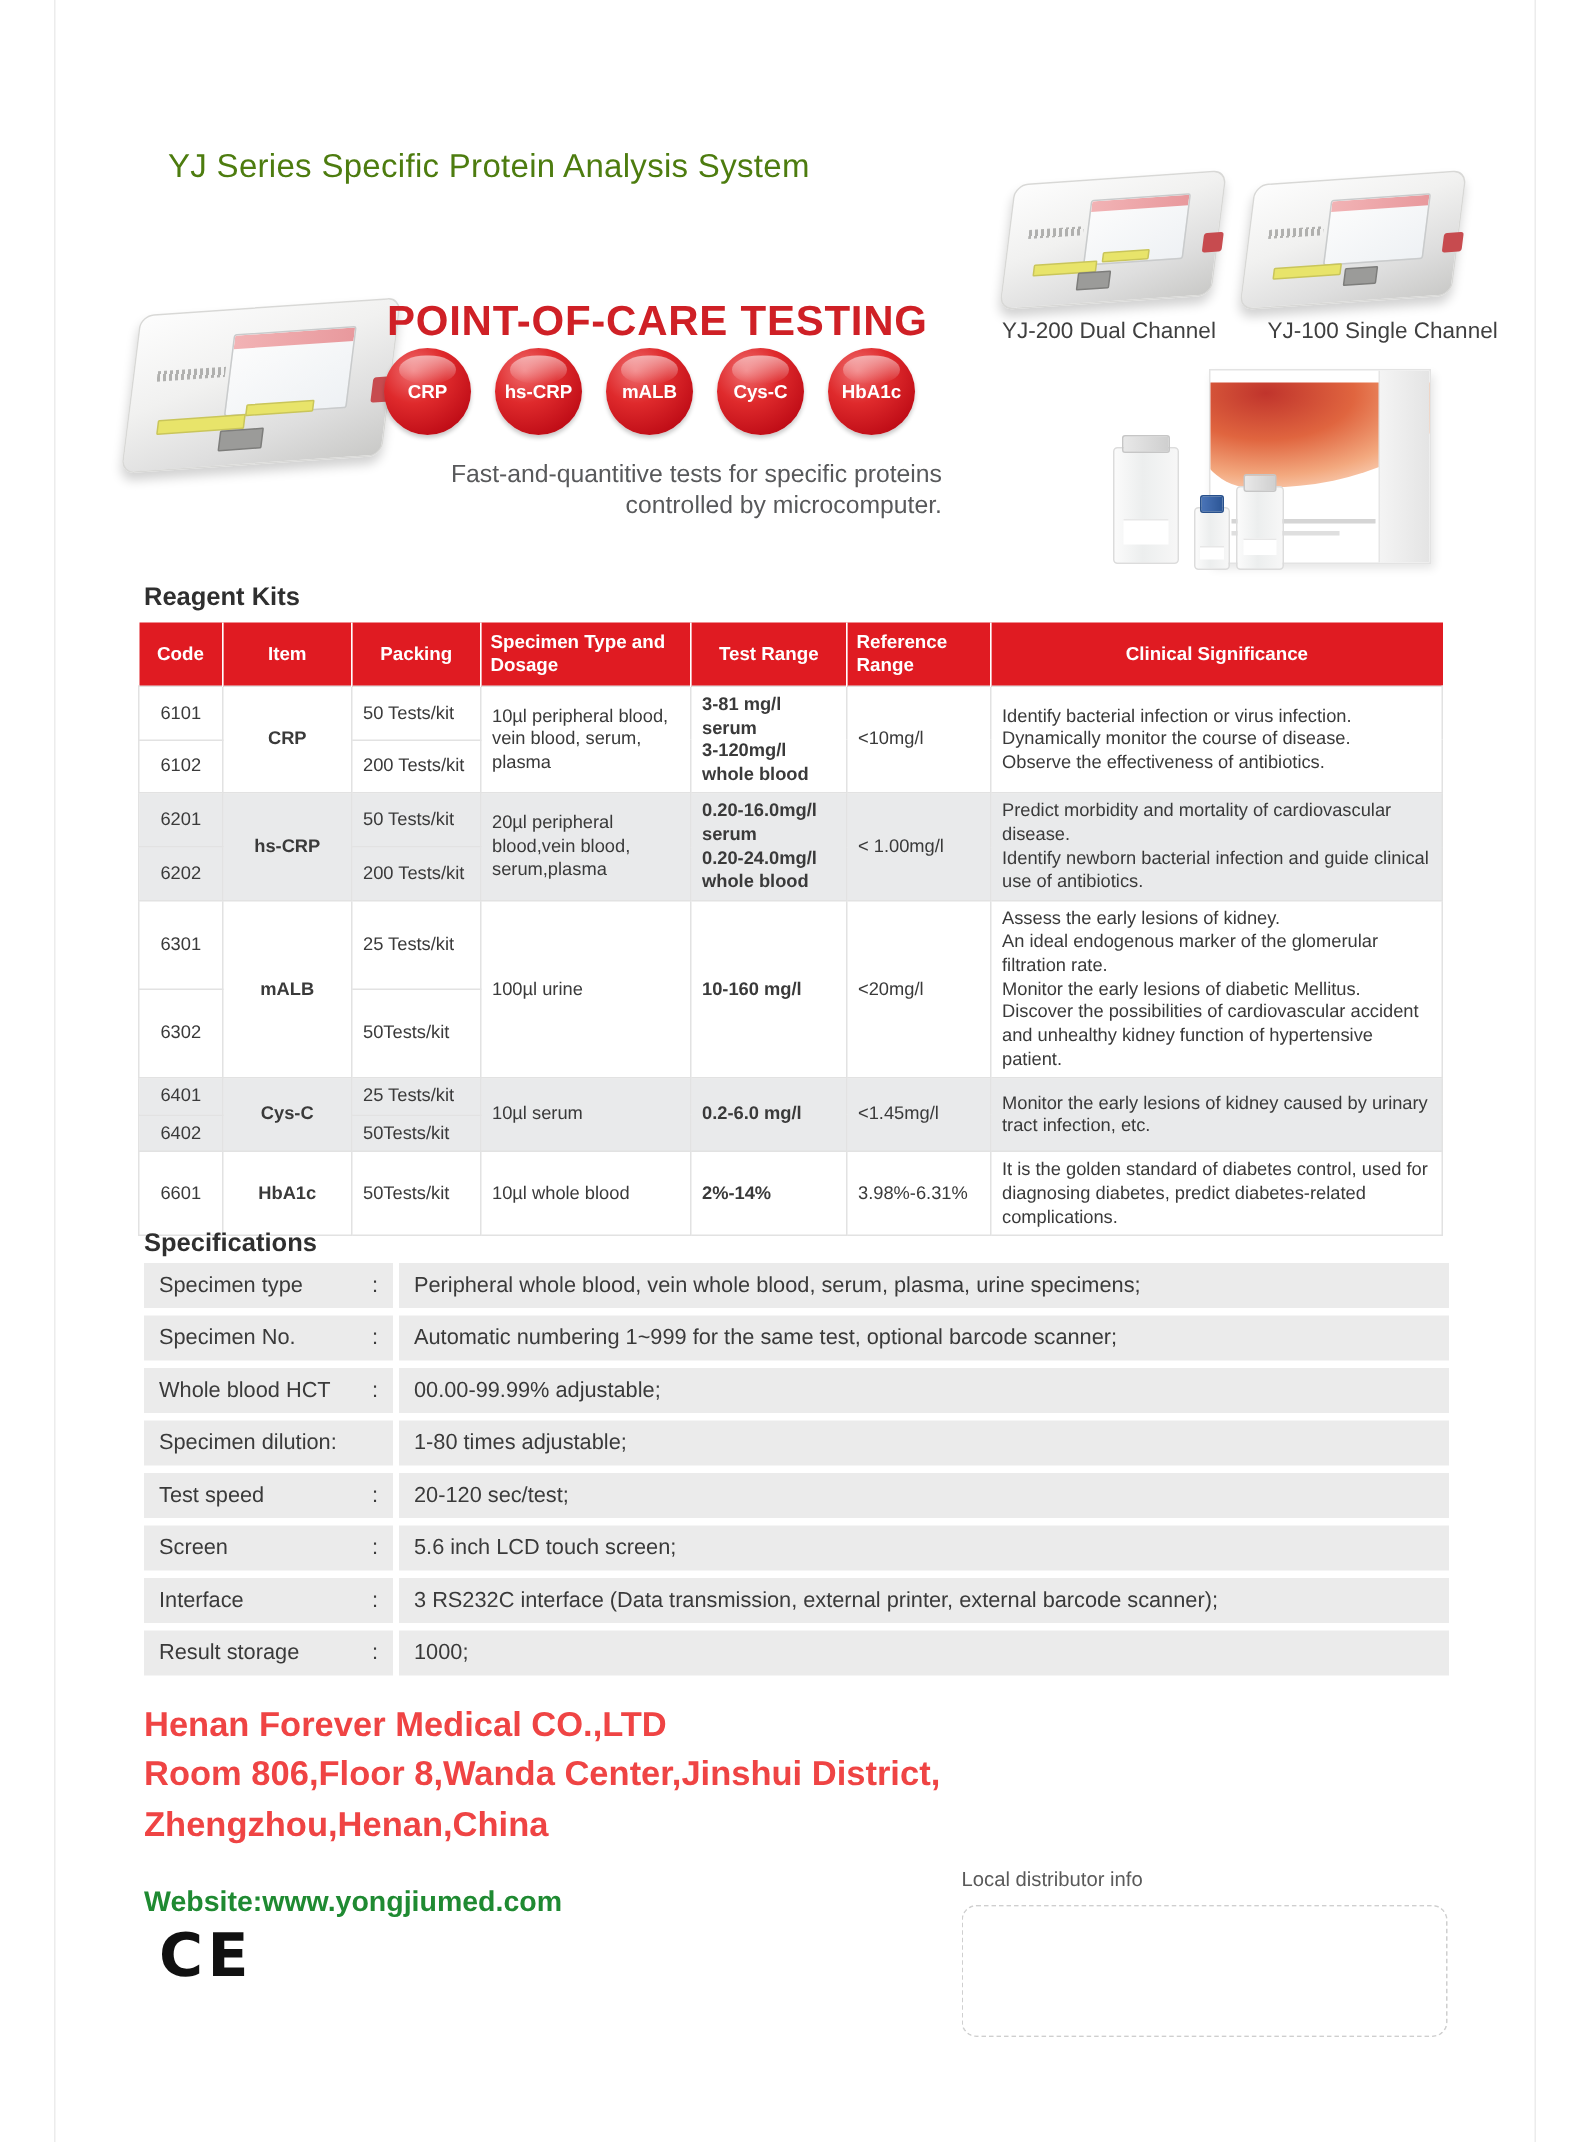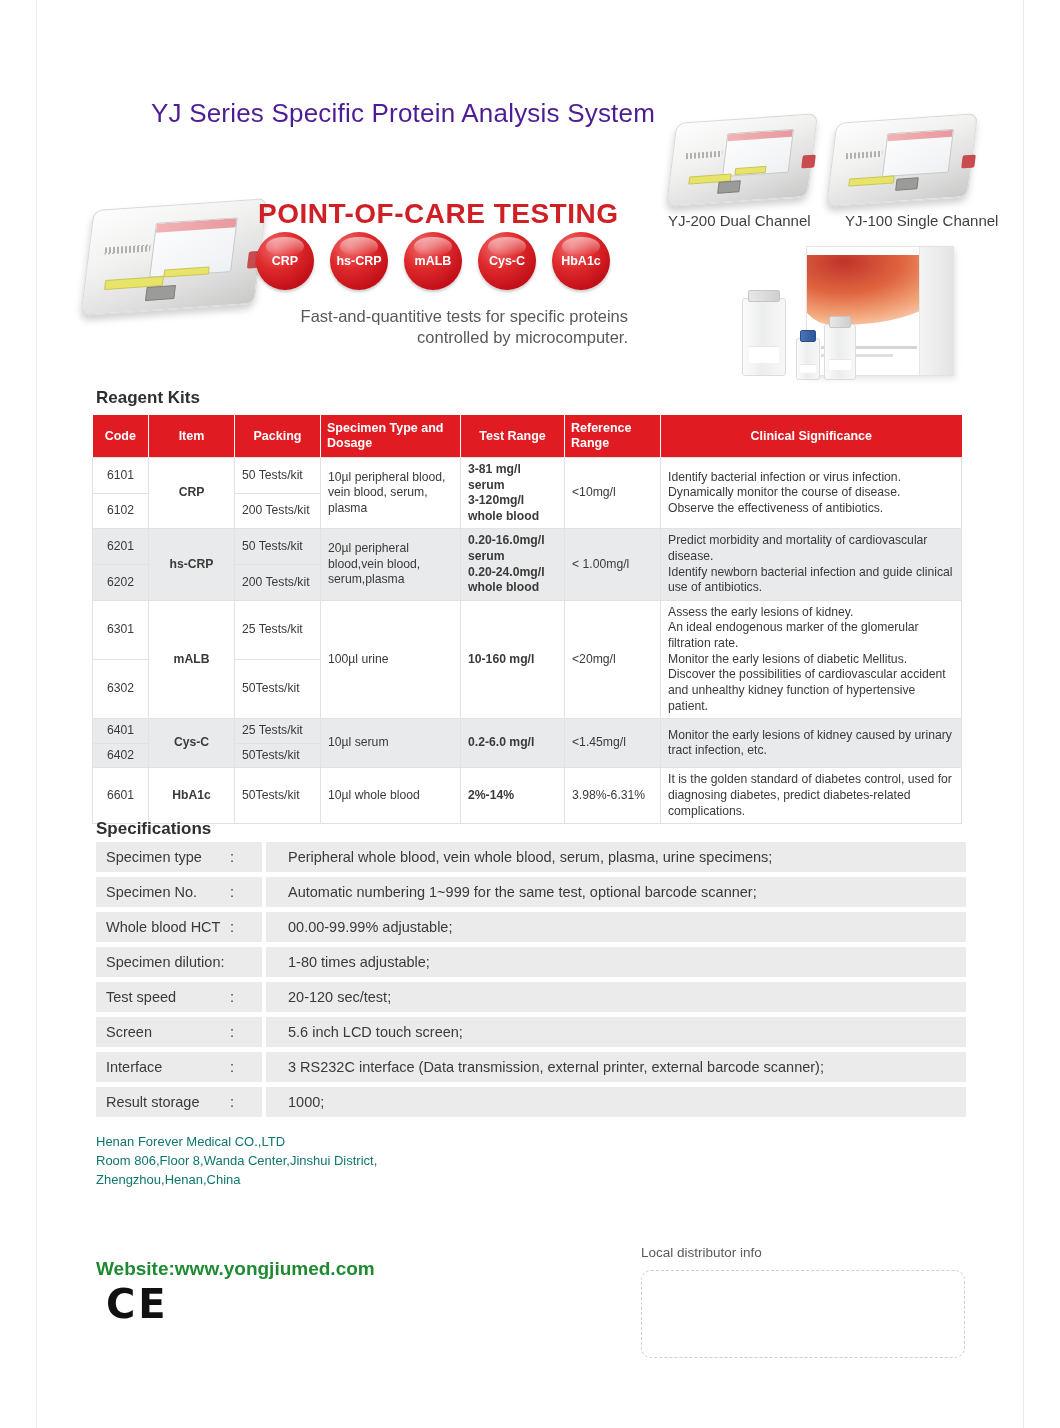--- a/index.html
+++ b/index.html
@@ -16,22 +16,22 @@
     overflow: hidden;
   }
   
   .edge-l, .edge-r { position:absolute; top:0; bottom:0; width:1px; background:#ececec; }
   .edge-l { left: 36px; }
   .edge-r { right: 36px; }
 
   
   .main-title {
     position: absolute; left: 112px; top: 98px;
-    font-size: 26px; color: #4c1d95; font-weight: 400;
-    letter-spacing: .2px; white-space: nowrap; margin-left: 39px;
+    font-size: 22px; color: #4d7c0f; font-weight: 400;
+    letter-spacing: .2px; white-space: nowrap;
   }
 
   
   .device {
     position: absolute;
     border-radius: 7px;
   }
   .device .body {
     position:absolute; inset:0;
     background: linear-gradient(160deg,#fdfdfd 0%,#f1f1f0 40%,#dedede 72%,#c9c9c7 100%);
@@ -184,35 +184,35 @@
   td.spec { text-align:left; }
   td.range{ text-align:left;font-weight:bold; }
   td.ref  { text-align:left; }
   td.sig  { text-align:left; font-size:12.2px; }
 
   
   .specs { position:absolute; left: 96px; top: 842px; width: 870px; }
   .spec-row { display:flex; gap: 4px; margin-bottom: 5px; }
   .spec-label {
     width: 166px; background:#ebebeb; color:#3a3a3a;
-    font-size: 14.5px; padding: 7px 28px 7px 10px;
+    font-size: 14.5px; padding: 7px 10px 7px 10px;
     display:flex; justify-content:space-between; align-items:center;
     white-space: nowrap;
   }
   .spec-label .colon { padding-left: 6px; }
   .spec-value {
     flex: 1; background:#ebebeb; color:#3a3a3a;
-    font-size: 14.5px; padding: 7px 22px;
+    font-size: 14.5px; padding: 7px 10px;
     white-space: nowrap; overflow: hidden;
   }
 
   
   .company {
     position:absolute; left: 96px; top: 1133px;
-    font-size: 13px; font-weight: 400; color: #0f766e;
+    font-size: 23px; font-weight: 700; color: #ef4444;
     line-height: 1.45; white-space: nowrap;
   }
   .website {
     position:absolute; left: 96px; top: 1258px;
     font-size: 19px; font-weight: 700; color: #1f8a32; white-space:nowrap;
   }
   .ce {
     position:absolute; left: 106px; top: 1284px;
     font-size: 40px; color:#111; font-weight: 700;
     font-family: "DejaVu Sans", sans-serif; letter-spacing: 3px;

